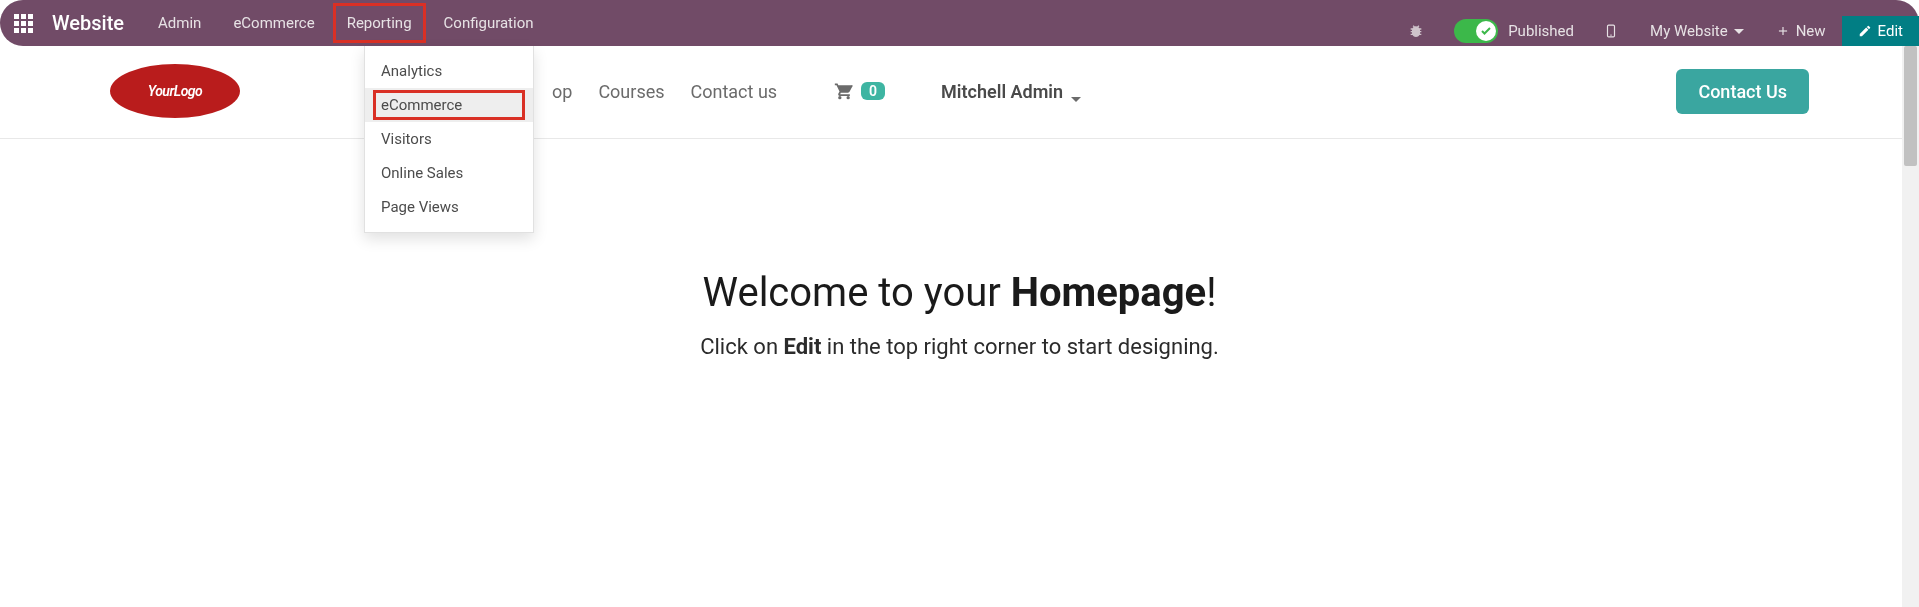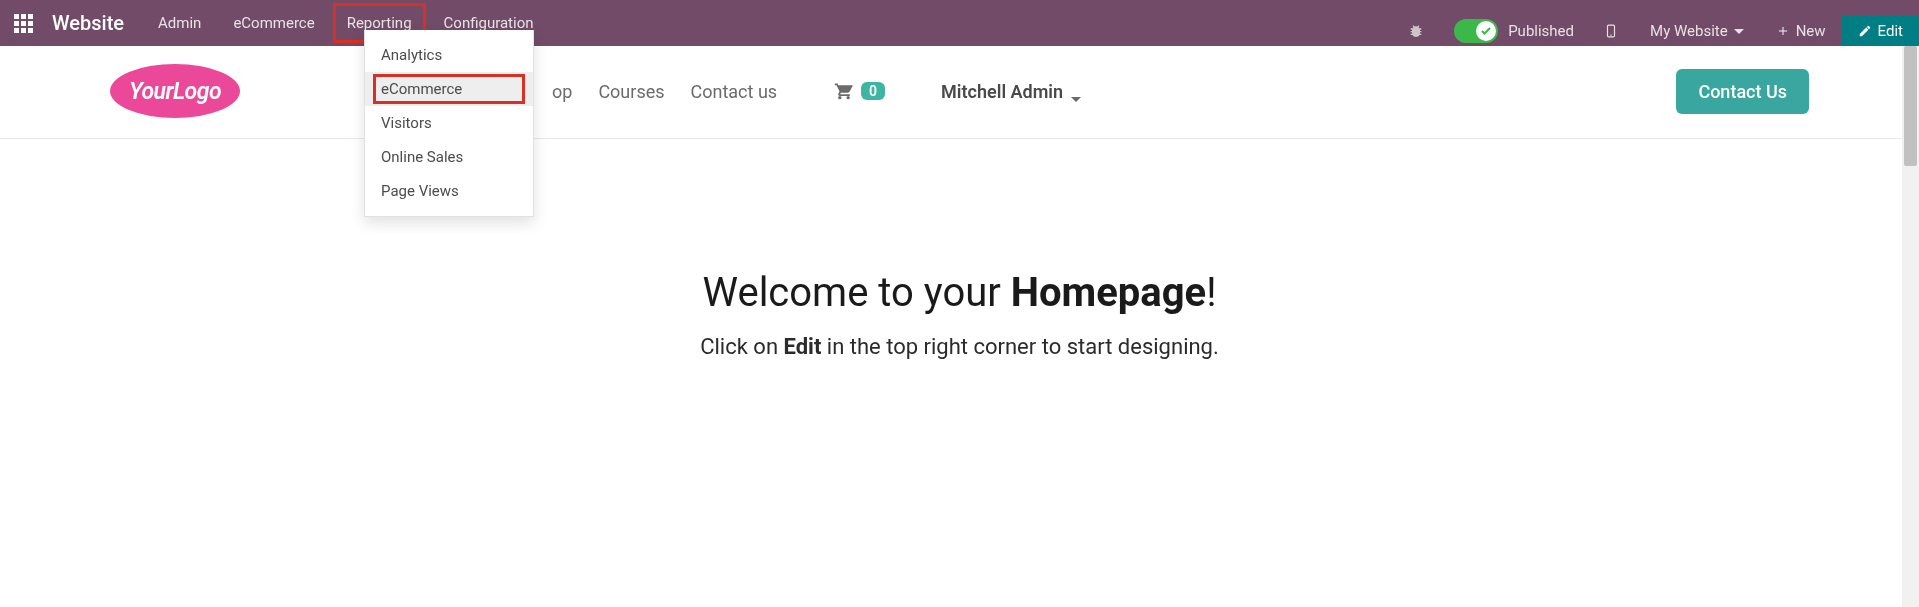--- a/index.html
+++ b/index.html
@@ -6,20 +6,21 @@
     body { font-family: -apple-system, BlinkMacSystemFont, "Segoe UI", Roboto, Helvetica, Arial, sans-serif; background: #fff; }
 
     
     .topbar {
       background: #714b67;
       color: #e7e2e5;
       display: flex;
       align-items: stretch;
       height: 46px;
       font-size: 15px;
+      border-radius: 23px;
     }
     .topbar-left, .topbar-right { display: flex; align-items: stretch; }
     .topbar-right { margin-left: auto; margin-top: 16px; }
 
     .apps-btn {
       display: flex; align-items: center; justify-content: center;
       width: 46px;
       padding: 0 10px;
     }
     .apps-grid {
@@ -76,21 +77,21 @@
     .switch .knob svg { display:block; }
 
     .caret-down { width:0;height:0;border-left:5px solid transparent;border-right:5px solid transparent;border-top:5px solid #e7e2e5; display:inline-block; }
 
     .topbar-item.new { }
     .topbar-item.edit { background:#017e84; color:#fff; }
 
     
     .dropdown {
       position: absolute;
-      top: 30px;
+      top: 46px;
       left: 364px;
       width: 170px;
       background: #fff;
       border: 1px solid #e1e1e1;
       border-top: none;
       box-shadow: 0 6px 14px rgba(0,0,0,0.12);
       padding: 8px 0;
       z-index: 50;
     }
     .dropdown-item {
@@ -119,25 +120,25 @@
       gap: 26px;
       font-size: 18px;
       color: #6c6c6c;
       position: relative;
     }
     .logo {
       display: flex; align-items: center;
     }
     .logo-ellipse {
       width: 130px; height: 54px;
-      background: #ec4899;
+      background: #b91c1c;
       border-radius: 50% / 50%;
       display:flex; align-items:center; justify-content:center;
       color:#fff; font-weight:600; font-style:italic;
-      font-size: 23px;
+      font-size: 14px;
       letter-spacing: -0.5px;
     }
     .logo-ellipse .your { color:#fff; }
     .logo-ellipse .logotxt { color:#fff; font-weight:600; }
 
     .nav-spacer { flex: 0 0 auto; width: 260px; }
 
     .navlink { color: #6b6b6b; }
 
     .cart {

